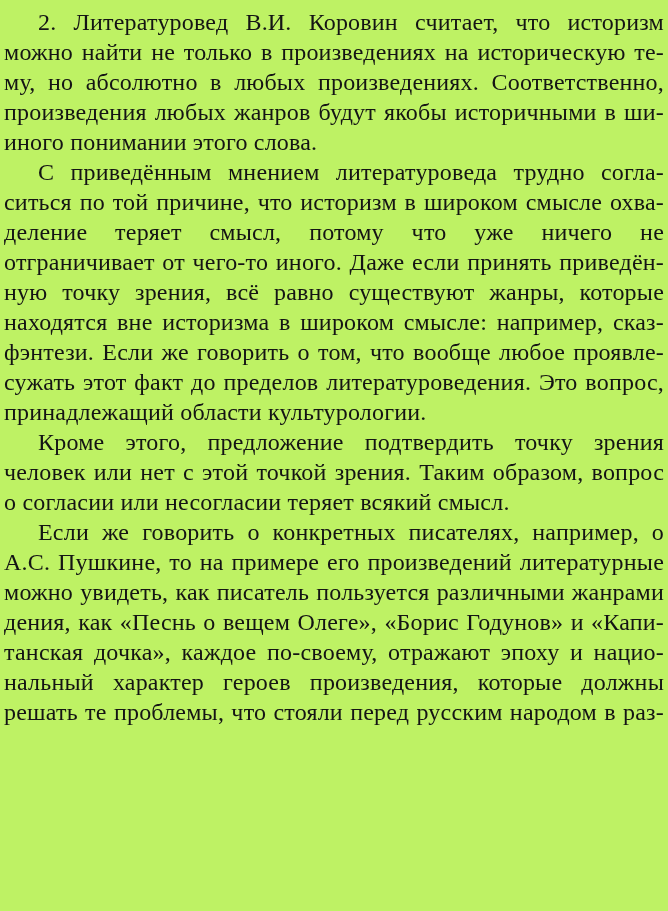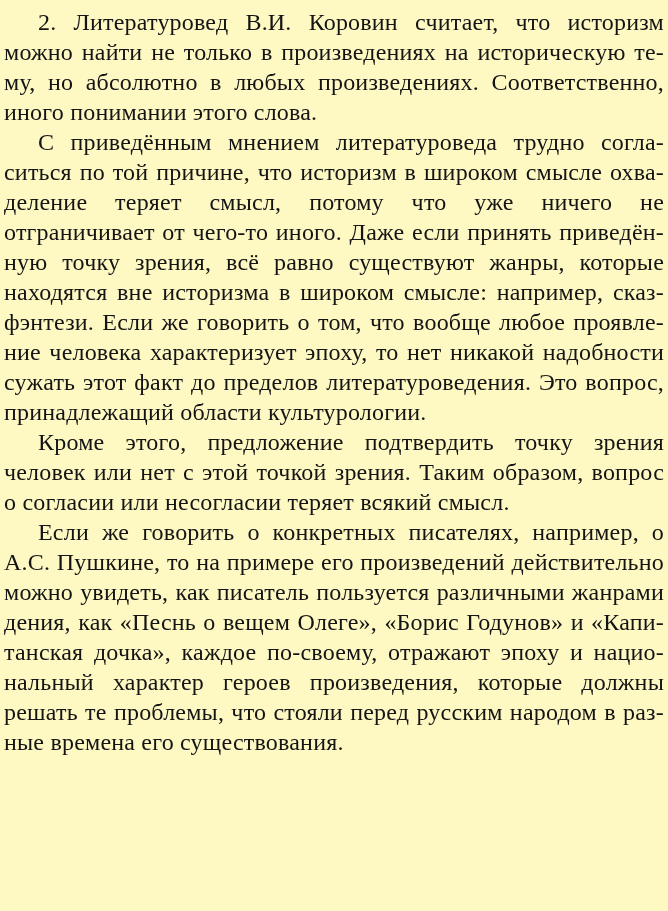--- a/index.html
+++ b/index.html
@@ -33,49 +33,48 @@
   .line.first {
     text-indent: 34px;
   }
   .line.last {
     text-align-last: left;
   }
 </style>
 </head>
 <body>
 
-<div class="page" style="background: #fef9c3; color: rgb(20, 20, 20);">
+<div class="page" style="background: #bef264; color: rgb(20, 20, 20);">
   <div id="essay-body">
       <div class="para">
         <div class="line first">2. Литературовед В.И. Коровин считает, что историзм</div>
         <div class="line">можно найти не только в произведениях на историческую те-</div>
         <div class="line">му, но абсолютно в любых произведениях. Соответственно,</div>
+        <div class="line">произведения любых жанров будут якобы историчными в ши-</div>
         <div class="line last">иного понимании этого слова.</div>
       </div>
       <div class="para">
         <div class="line first">С приведённым мнением литературоведа трудно согла-</div>
         <div class="line">ситься по той причине, что историзм в широком смысле охва-</div>
         <div class="line">деление теряет смысл, потому что уже ничего не</div>
         <div class="line">отграничивает от чего-то иного. Даже если принять приведён-</div>
         <div class="line">ную точку зрения, всё равно существуют жанры, которые</div>
         <div class="line">находятся вне историзма в широком смысле: например, сказ-</div>
         <div class="line">фэнтези. Если же говорить о том, что вообще любое проявле-</div>
-        <div class="line">ние человека характеризует эпоху, то нет никакой надобности</div>
         <div class="line">сужать этот факт до пределов литературоведения. Это вопрос,</div>
         <div class="line last">принадлежащий области культурологии.</div>
       </div>
       <div class="para">
         <div class="line first">Кроме этого, предложение подтвердить точку зрения</div>
         <div class="line">человек или нет с этой точкой зрения. Таким образом, вопрос</div>
         <div class="line last">о согласии или несогласии теряет всякий смысл.</div>
       </div>
       <div class="para">
         <div class="line first">Если же говорить о конкретных писателях, например, о</div>
-        <div class="line">А.С. Пушкине, то на примере его произведений действительно</div>
+        <div class="line">А.С. Пушкине, то на примере его произведений литературные</div>
         <div class="line">можно увидеть, как писатель пользуется различными жанрами</div>
         <div class="line">дения, как «Песнь о вещем Олеге», «Борис Годунов» и «Капи-</div>
         <div class="line">танская дочка», каждое по-своему, отражают эпоху и нацио-</div>
         <div class="line">нальный характер героев произведения, которые должны</div>
         <div class="line">решать те проблемы, что стояли перед русским народом в раз-</div>
-        <div class="line last">ные времена его существования.</div>
       </div>
     </div>
 </div>
 
 </body></html>

